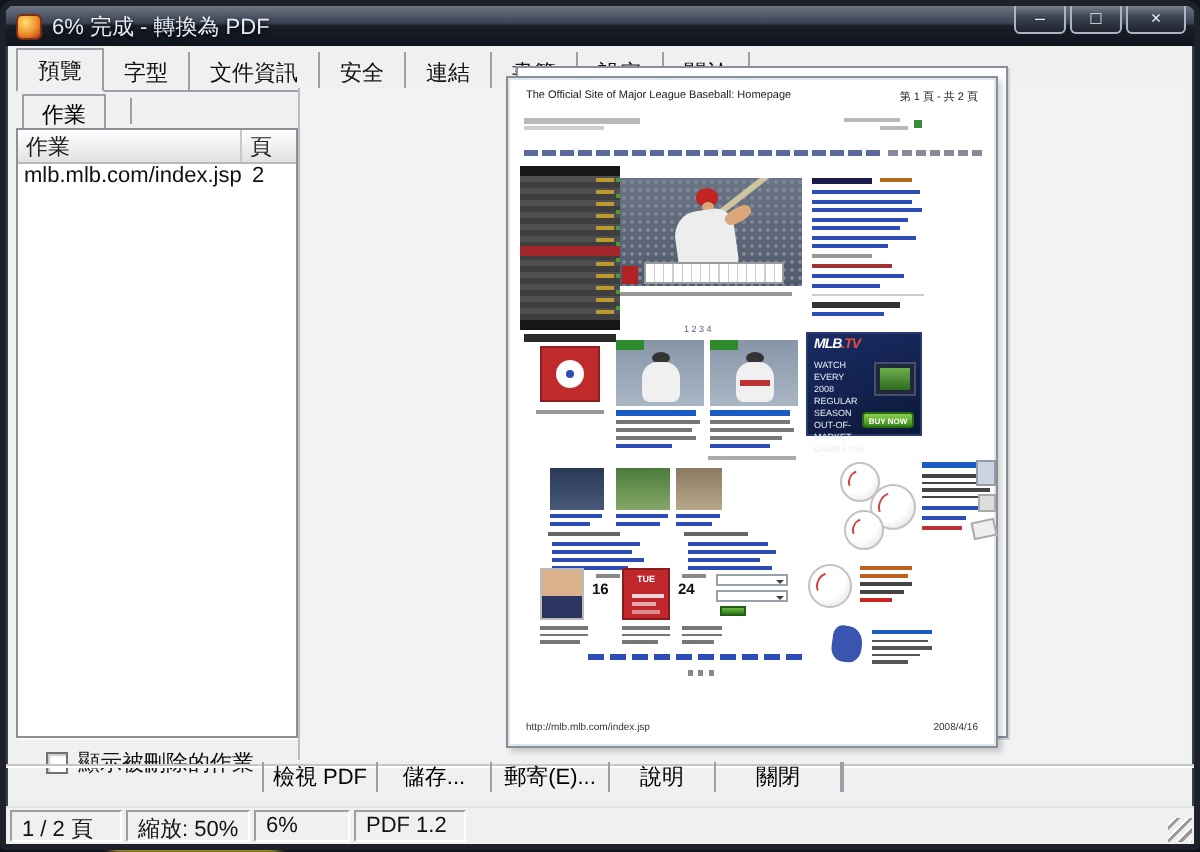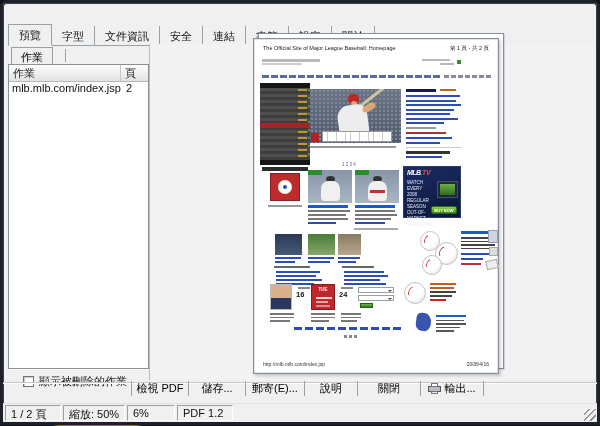--- a/index.html
+++ b/index.html
@@ -199,20 +199,29 @@
 
 <div class="blob" style="left:208px;top:0;width:60px;height:3px;background:#3a6fd8;"></div>
 <div class="blob" style="left:298px;top:0;width:48px;height:3px;background:#6a9a3a;"></div>
 <div class="blob" style="left:392px;top:0;width:44px;height:3px;background:#3aa0c8;"></div>
 <div class="blob" style="left:0;top:168px;width:3px;height:95px;background:#b0392f;"></div>
 <div class="blob" style="left:55px;top:420px;width:85px;height:6px;background:#e0c23a;"></div>
 
 <div class="window">
 <div class="win-body">
 
+  <div class="titlebar">
+    <div class="app-icon"></div>
+    <div class="title-text">6% 完成 - 轉換為 PDF</div>
+    <div class="win-controls">
+      <div class="win-btn">–</div>
+      <div class="win-btn">□</div>
+      <div class="win-btn close">×</div>
+    </div>
+  </div>
 
   <div class="tabstrip">
     <div class="tab active">預覽</div>
     <div class="tab">字型</div>
     <div class="tab">文件資訊</div>
     <div class="tab">安全</div>
     <div class="tab">連結</div>
     <div class="tab">書籤</div>
     <div class="tab">設定</div>
     <div class="tab">關於</div>
@@ -421,28 +430,20 @@
     <button class="action w1">檢視 PDF</button>
     <div class="act-sep"></div>
     <button class="action w2">儲存...</button>
     <div class="act-sep"></div>
     <button class="action w3">郵寄(E)...</button>
     <div class="act-sep"></div>
     <button class="action w4">說明</button>
     <div class="act-sep"></div>
     <button class="action w5">關閉</button>
     <div class="act-sep"></div>
-    <button class="action w6">
-      <span class="printer">
-            <span class="pbody"></span>
-            <span class="ppaper"></span>
-            <span class="pout"></span>
-          </span>
-      <span>輸出...</span>
-    </button>
     <div class="act-sep"></div>
   </div>
 
   <div class="statusbar">
     <div class="seg s1">1 / 2 頁</div>
     <div class="seg s3">縮放: 50%</div>
     <div class="seg s4">6%</div>
     <div class="seg s5">PDF 1.2</div>
     <div class="grip"></div>
   </div>

